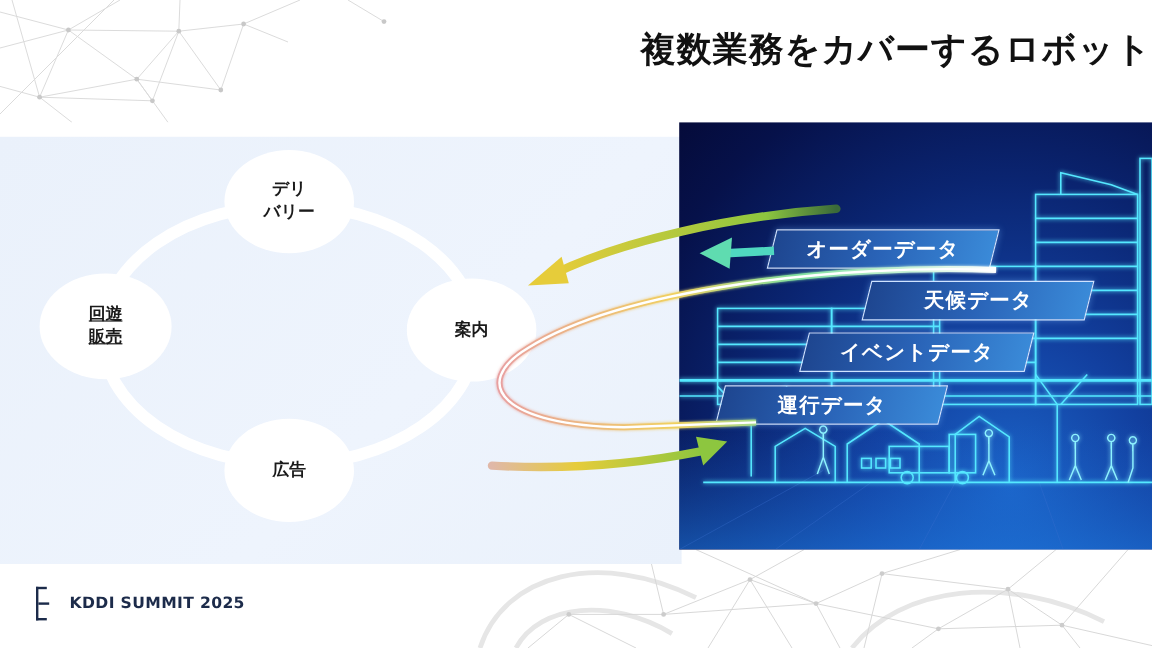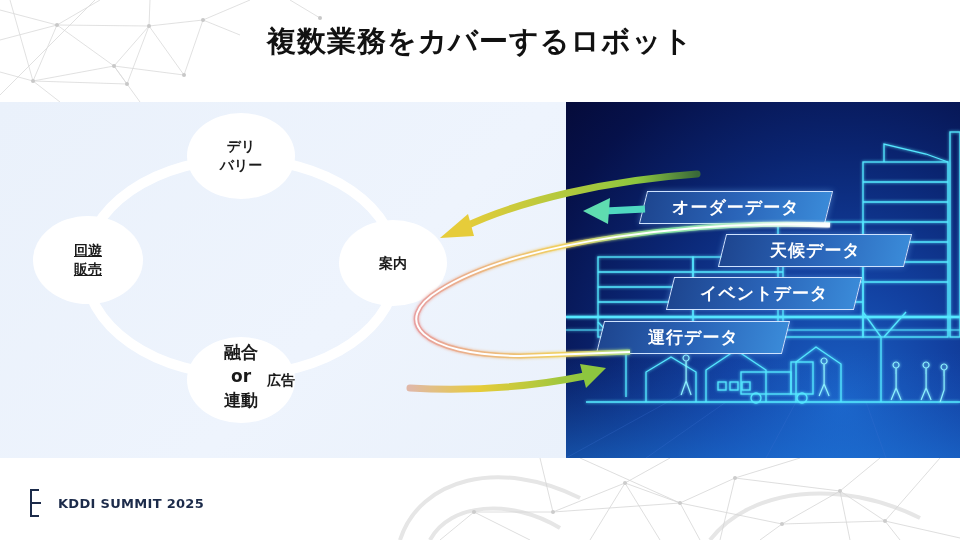--- a/index.html
+++ b/index.html
@@ -5,25 +5,25 @@
   * { margin: 0; padding: 0; box-sizing: border-box; }
   html, body { width: 960px; height: 540px; overflow: hidden; background: #ffffff; }
   body { position: relative; font-family: "DejaVu Sans", "Liberation Sans", sans-serif; color: #111; }
 
   .net { position: absolute; pointer-events: none; }
   .net-top { left: 0; top: 0; width: 330px; height: 102px; }
   .net-bottom { left: 380px; top: 458px; width: 580px; height: 82px; }
 
   .title {
     position: absolute; left: 0; width: 960px; top: 22px;
-    text-align: center; font-size: 29px; font-weight: bold; letter-spacing: 1px; color: #111;
+    text-align: right; font-size: 29px; font-weight: bold; letter-spacing: 1px; color: #111;
   }
 
   .left-panel {
-    position: absolute; left: 0; top: 102px; width: 568px; height: 356px;
+    position: absolute; left: 0; top: 114px; width: 568px; height: 356px;
     background: linear-gradient(135deg, #eaf1fb 0%, #eef4fd 60%, #eaf1fb 100%);
   }
 
   .right-panel {
     position: absolute; left: 566px; top: 102px; width: 394px; height: 356px;
     overflow: hidden;
     background: radial-gradient(ellipse at 70% 85%, #1b64c8 0%, #1240a0 30%, #0a2470 60%, #06114a 85%, #050b3a 100%);
   }
   .right-panel svg { position: absolute; left: 0; top: 0; }
 
@@ -161,36 +161,31 @@
     <div>
       <span>デリ</span>
       <span>バリー</span>
     </div>
   </div>
 
   <div class="node" style="left:339px; top:118px; width:108px; height:86px;font-family:Liberation Serif, serif;">
     <span>案内</span>
   </div>
 
-  <div class="node" style="left:187px; top:235px; width:108px; height:86px;justify-content:flex-end;">
+  <div class="node" style="left:187px; top:235px; width:108px; height:86px;">
     <span>広告</span>
   </div>
 
   <div class="node" style="left:33px; top:114px; width:110px; height:88px;text-decoration:underline;">
     <div>
       <span>回遊</span>
       <span>販売</span>
     </div>
   </div>
 
-  <div class="center-label">
-    <span style="display:block">融合</span>
-    <span style="display:block">or</span>
-    <span style="display:block">連動</span>
-  </div>
 </div>
 
 <div class="right-panel">
   <svg width="394" height="356" viewBox="0 0 394 356">
     <defs>
       <filter id="glow" x="-20%" y="-20%" width="140%" height="140%">
         <feGaussianBlur stdDeviation="1.6" result="b"></feGaussianBlur>
         <feMerge>
             <feMergeNode in="b"></feMergeNode>
             <feMergeNode in="SourceGraphic"></feMergeNode>

